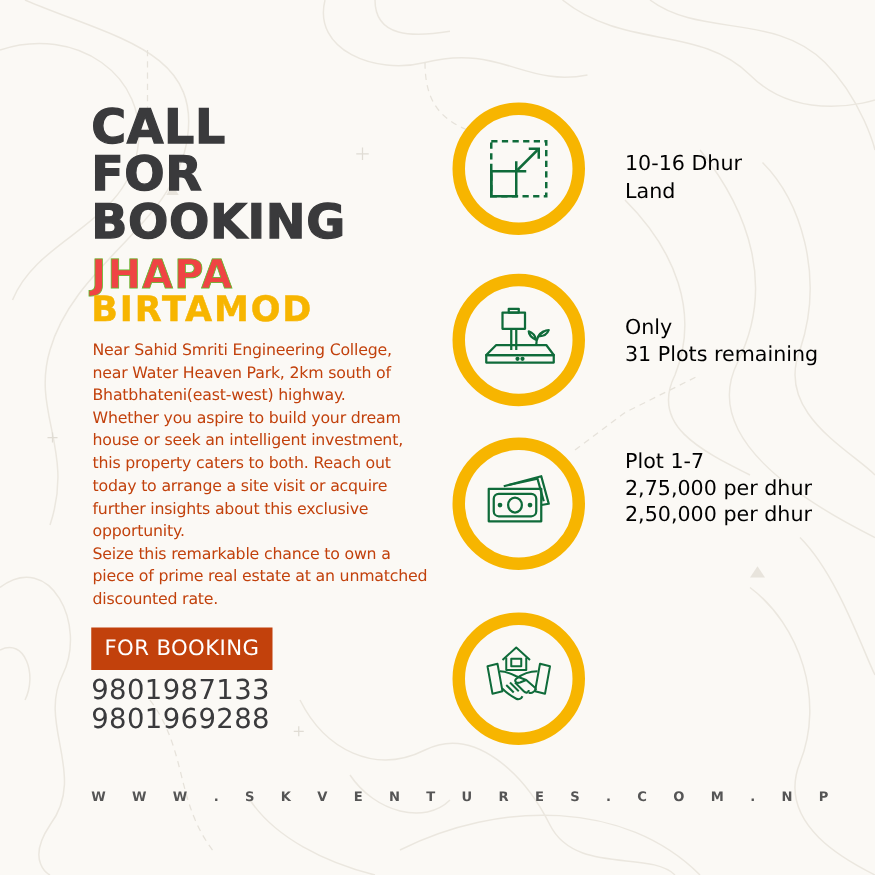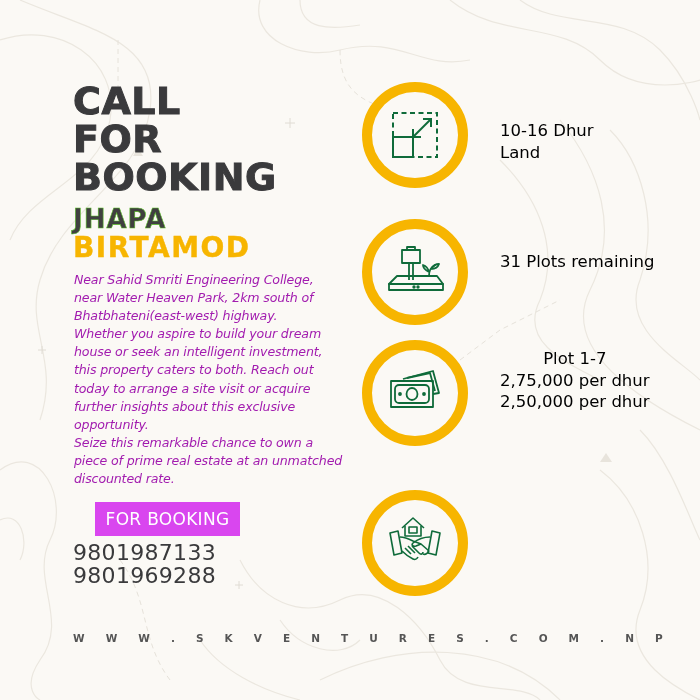--- a/index.html
+++ b/index.html
@@ -17,48 +17,46 @@
       font-family: "DejaVu Sans", sans-serif;
       font-weight: 900;
       font-size: 38px;
       line-height: 38px;
       color: #3a3a3c;
       letter-spacing: 0.5px;
       -webkit-text-stroke: 1px #3a3a3c;
     }
     .jhapa {
       position: absolute; left: 73px; top: 201px;
-      font-weight: 700; font-size: 26px; line-height: 36px;
-      color: #404040; letter-spacing: 1px;
+      font-weight: 700; font-size: 32px; line-height: 36px;
+      color: #ef4444; letter-spacing: 1px;
       -webkit-text-stroke: 0.6px #5bbf2a;
     }
     .birtamod {
       position: absolute; left: 73px; top: 234px;
       font-weight: 700; font-size: 28px; line-height: 28px;
       color: #f7b500; letter-spacing: 1.5px;
       -webkit-text-stroke: 0.4px #f7b500;
     }
     .desc {
       position: absolute; left: 74px; top: 271px; width: 270px;
-      font-size: 12.6px; line-height: 18.1px; color: #a21caf;
+      font-size: 12.6px; line-height: 18.1px; color: #c2410c;
       font-family: "DejaVu Sans", sans-serif;
       letter-spacing: -0.15px;
-      font-style: italic;
     }
     .desc p { margin: 0; }
 
     .booking-badge {
       position: absolute; left: 73px; top: 502px;
       width: 145px; height: 34px;
-      background: #d946ef;
+      background: #c2410c;
       color: #ffffff;
       font-size: 17px; font-weight: 500;
       display: flex; align-items: center; justify-content: center;
       letter-spacing: 0.3px;
-      margin-left: 22px;
     }
     .phones { position: absolute; left: 73px; top: 542px; }
     .phone {
       font-size: 22px; line-height: 22.5px; color: #3a3a3c;
       letter-spacing: 0.3px;
       font-family: "DejaVu Sans", sans-serif;
     }
 
     .website {
       position: absolute; left: 73px; top: 632px; width: 590px;
@@ -196,25 +194,26 @@
         <polygon points="12,34 52,34 58,42 4,42"></polygon>
         <rect x="4" y="42" width="54" height="6"></rect>
         <circle cx="29" cy="45" r="0.8" fill="#0f6b3a"></circle>
         <circle cx="33" cy="45" r="0.8" fill="#0f6b3a"></circle>
         <path d="M44 34 C44 28 46 25 50 23"></path>
         <path d="M44 30 C40 28 38 26 38 23 C41 24 43 26 44 30"></path>
         <path d="M46 27 C48 24 51 22 54 22 C53 25 50 27 46 27"></path>
       </svg>
     </div>
     <div class="ftext" style="top:32px;">
+      <div>Only</div>
       <div>31 Plots remaining</div>
     </div>
   </div>
 
-  <div class="feature" style="top:340px;text-align:center;">
+  <div class="feature" style="top:350px;">
     <div class="ring">
       <svg viewBox="0 0 60 60" fill="none" stroke="#0f6b3a" stroke-width="1.8" stroke-linejoin="round">
         <polyline points="18,16 48,8 54,30 48,31"></polyline>
         <polyline points="22,15 45,10 50,28"></polyline>
         <rect x="6" y="18" width="42" height="26"></rect>
         <rect x="10" y="22" width="34" height="18" rx="4"></rect>
         <ellipse cx="27" cy="31" rx="5.5" ry="6"></ellipse>
         <circle cx="15" cy="31" r="1" fill="#0f6b3a"></circle>
         <circle cx="39" cy="31" r="1" fill="#0f6b3a"></circle>
       </svg>

